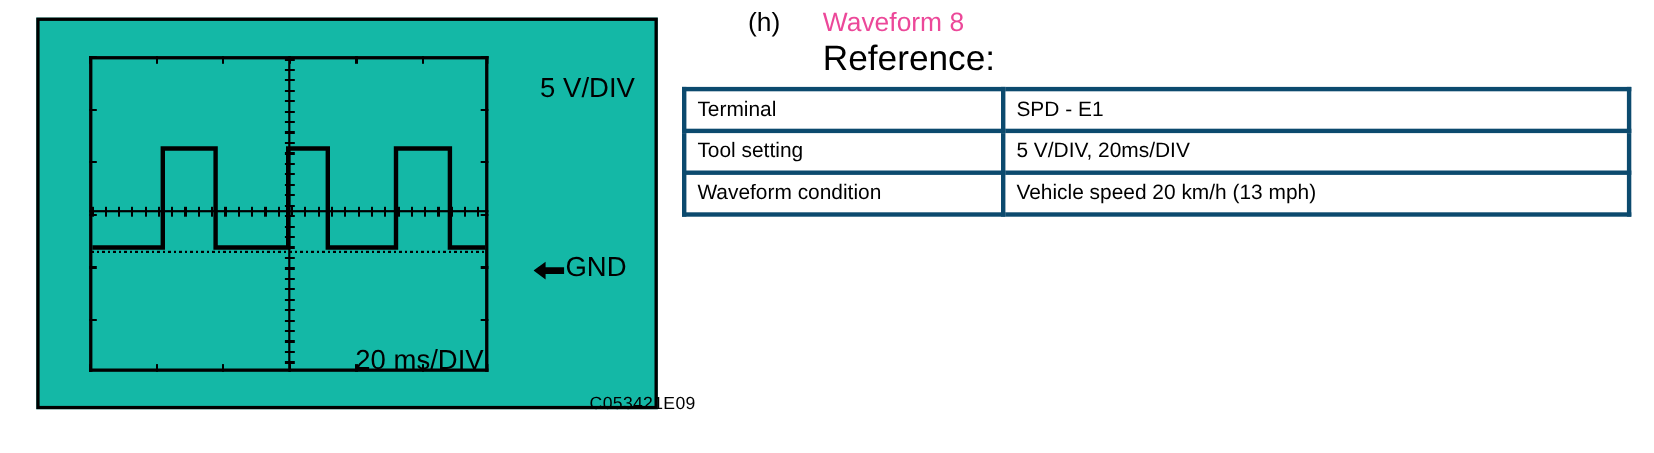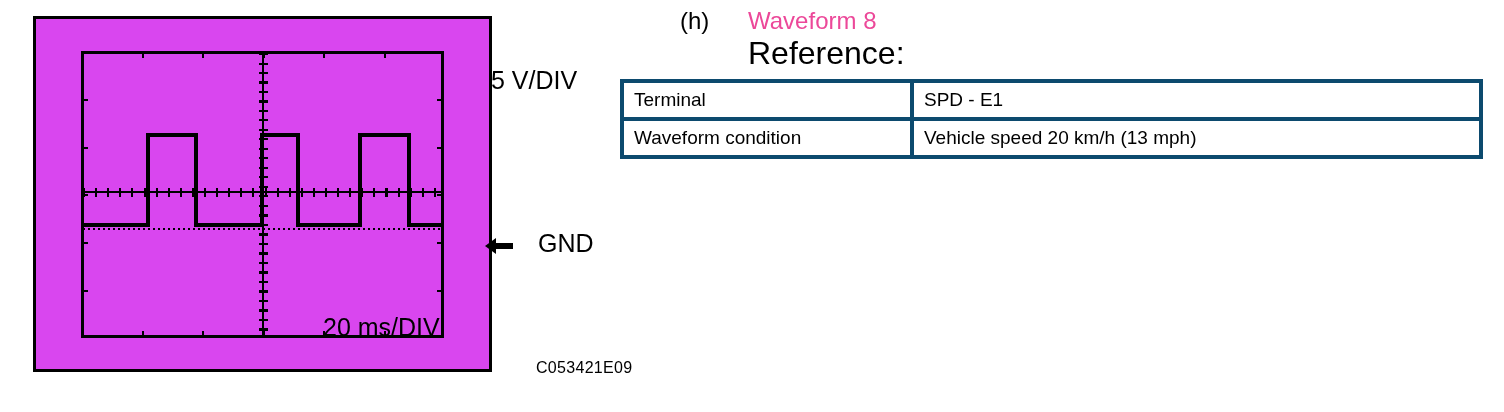--- a/index.html
+++ b/index.html
@@ -14,25 +14,25 @@
     font-family: "Liberation Sans", sans-serif;
     color: #000000;
     overflow: hidden;
   }
 
   
   #figure-panel {
     position: absolute;
     left: 33px;
     top: 16px;
-    width: 459px;
+    width: 565px;
     height: 356px;
     border: 3px solid #000;
     box-sizing: border-box;
-    background: #d946ef;
+    background: #14b8a6;
   }
 
   #scope-area {
     position: absolute;
     left: 45px;      
     top: 32px;       
     width: 363px;
     height: 287px;
   }
 
@@ -99,21 +99,21 @@
   .scope-label {
     position: absolute;
     font-family: "Liberation Sans", sans-serif;
     font-size: 25px;
     color: #000;
     white-space: nowrap;
     line-height: 1;
   }
   #label-vdiv  { left: 455px; top: 49px; }
   #label-msdiv { left: 287px; top: 296px; }
-  #label-gnd   { left: 502px; top: 212px; }
+  #label-gnd   { left: 478px; top: 212px; }
   #gnd-arrow {
     position: absolute;
     left: 449px; top: 218px;
     width: 28px; height: 18px;
   }
   #figure-code {
     position: absolute;
     left: 500px; top: 340px;
     font-size: 16px;
     font-family: "Liberation Sans", sans-serif;
@@ -225,20 +225,24 @@
     <div id="heading-letter">(h)</div>
     <div id="heading-title">Waveform 8</div>
     <div id="heading-reference">Reference:</div>
   </div>
 
   <table id="reference-table">
     <tbody>
       <tr>
         <td class="col-label">Terminal</td>
         <td class="col-value">SPD - E1</td>
+      </tr>
+      <tr>
+        <td class="col-label">Tool setting</td>
+        <td class="col-value">5 V/DIV, 20ms/DIV</td>
       </tr>
       <tr>
         <td class="col-label">Waveform condition</td>
         <td class="col-value">Vehicle speed 20 km/h (13 mph)</td>
       </tr>
     </tbody>
   </table>
 </div>
 
 </body></html>

